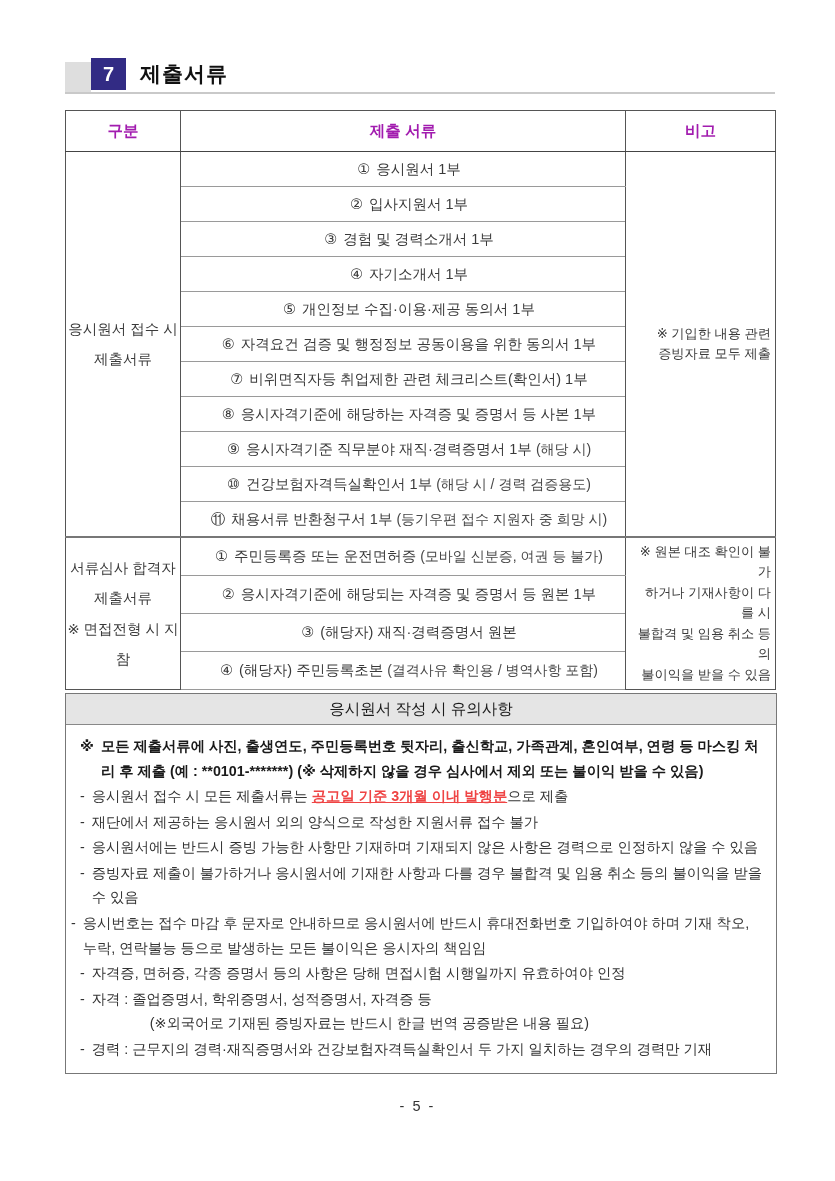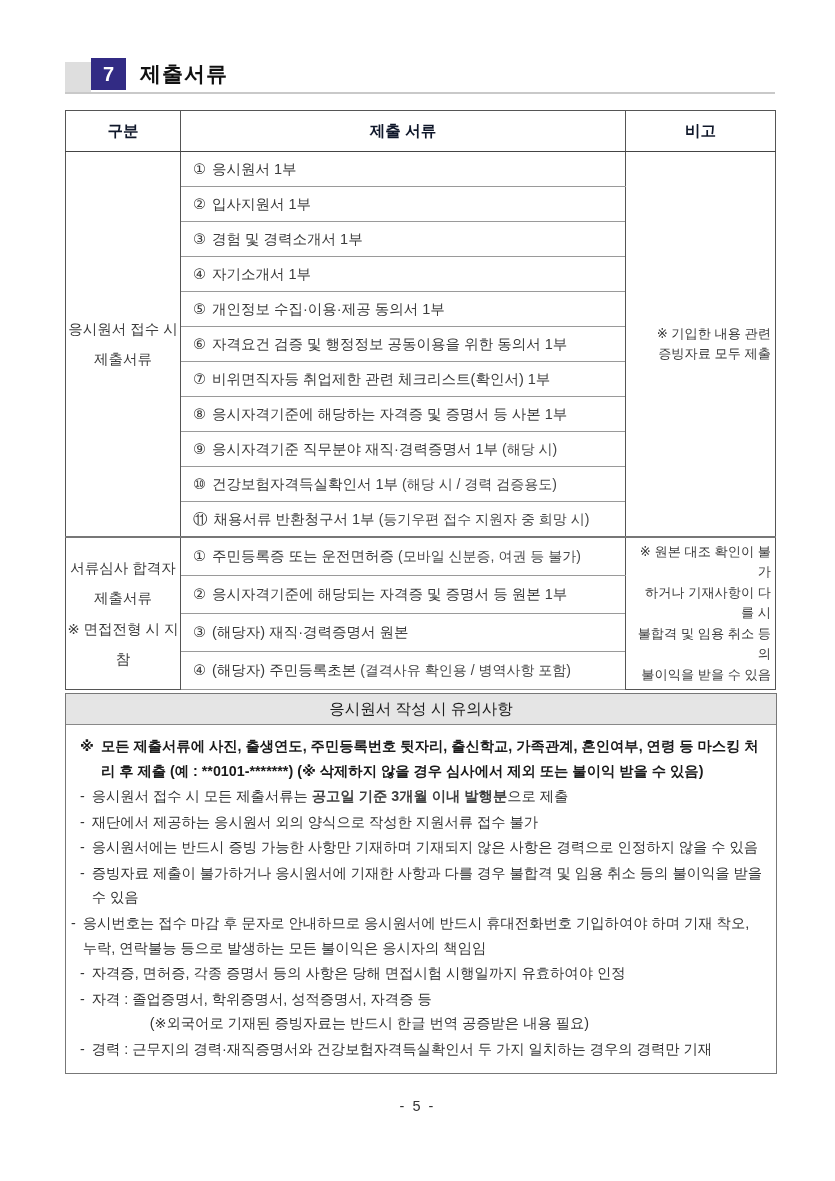--- a/index.html
+++ b/index.html
@@ -26,25 +26,25 @@
   }
 
   
   .doc-table{
     position:absolute;left:65px;top:110px;width:710px;
     border-collapse:collapse;table-layout:fixed;
     font-size:14.5px;color:#3a3a3a;
   }
   .doc-table th,.doc-table td{border:1px solid #555;}
   .doc-table th{
-    height:38px;font-size:15.5px;font-weight:bold;color:#0f172a;
+    height:38px;font-size:15.5px;font-weight:bold;color:#a21caf;
     text-align:center;border-bottom:1px solid #444;
   }
   .doc-table td.item{
-    height:34px;padding:0 0 0 12px;text-align:left;
+    height:34px;padding:0 0 0 12px;text-align:center;
     border-top:1px solid #9a9a9a;border-bottom:1px solid #9a9a9a;
     white-space:nowrap;overflow:hidden;
   }
   .doc-table tr.sec-start td{border-top:2px solid #777;}
   .doc-table td.cat{
     text-align:center;white-space:pre-line;line-height:2.1;
     font-size:14.5px;color:#3a3a3a;vertical-align:middle;
   }
   .doc-table td.note{
     padding:4px 4px 4px 8px;white-space:pre-line;line-height:1.55;
@@ -61,21 +61,21 @@
   .notice-title{
     height:30px;line-height:30px;background:#e5e5e5;border-bottom:1px solid #888;
     text-align:center;font-size:15.5px;font-weight:normal;color:#1a1a1a;
   }
   .notice-body{padding:8px 12px 10px 14px;font-size:14.3px;line-height:1.72;color:#333;}
   .notice-item{display:flex;margin:1px 0;}
   .notice-item .marker{flex:0 0 auto;margin-right:7px;}
   .notice-item .text{flex:1;}
   .notice-item.bold{font-weight:bold;color:#1a1a1a;}
   .notice-item.outdent{margin-left:-9px;}
-  .em{font-weight:bold;color:#404040;}
+  .em{font-weight:bold;text-decoration:underline;color:#ef4444;}
   .sub{display:block;padding-left:58px;}
   .sub:empty{display:none;}
 
   
   .footer{
     position:absolute;left:0;top:1098px;width:835px;text-align:center;
     font-size:14.5px;color:#333;letter-spacing:2px;
   }
 </style>
 </head>

